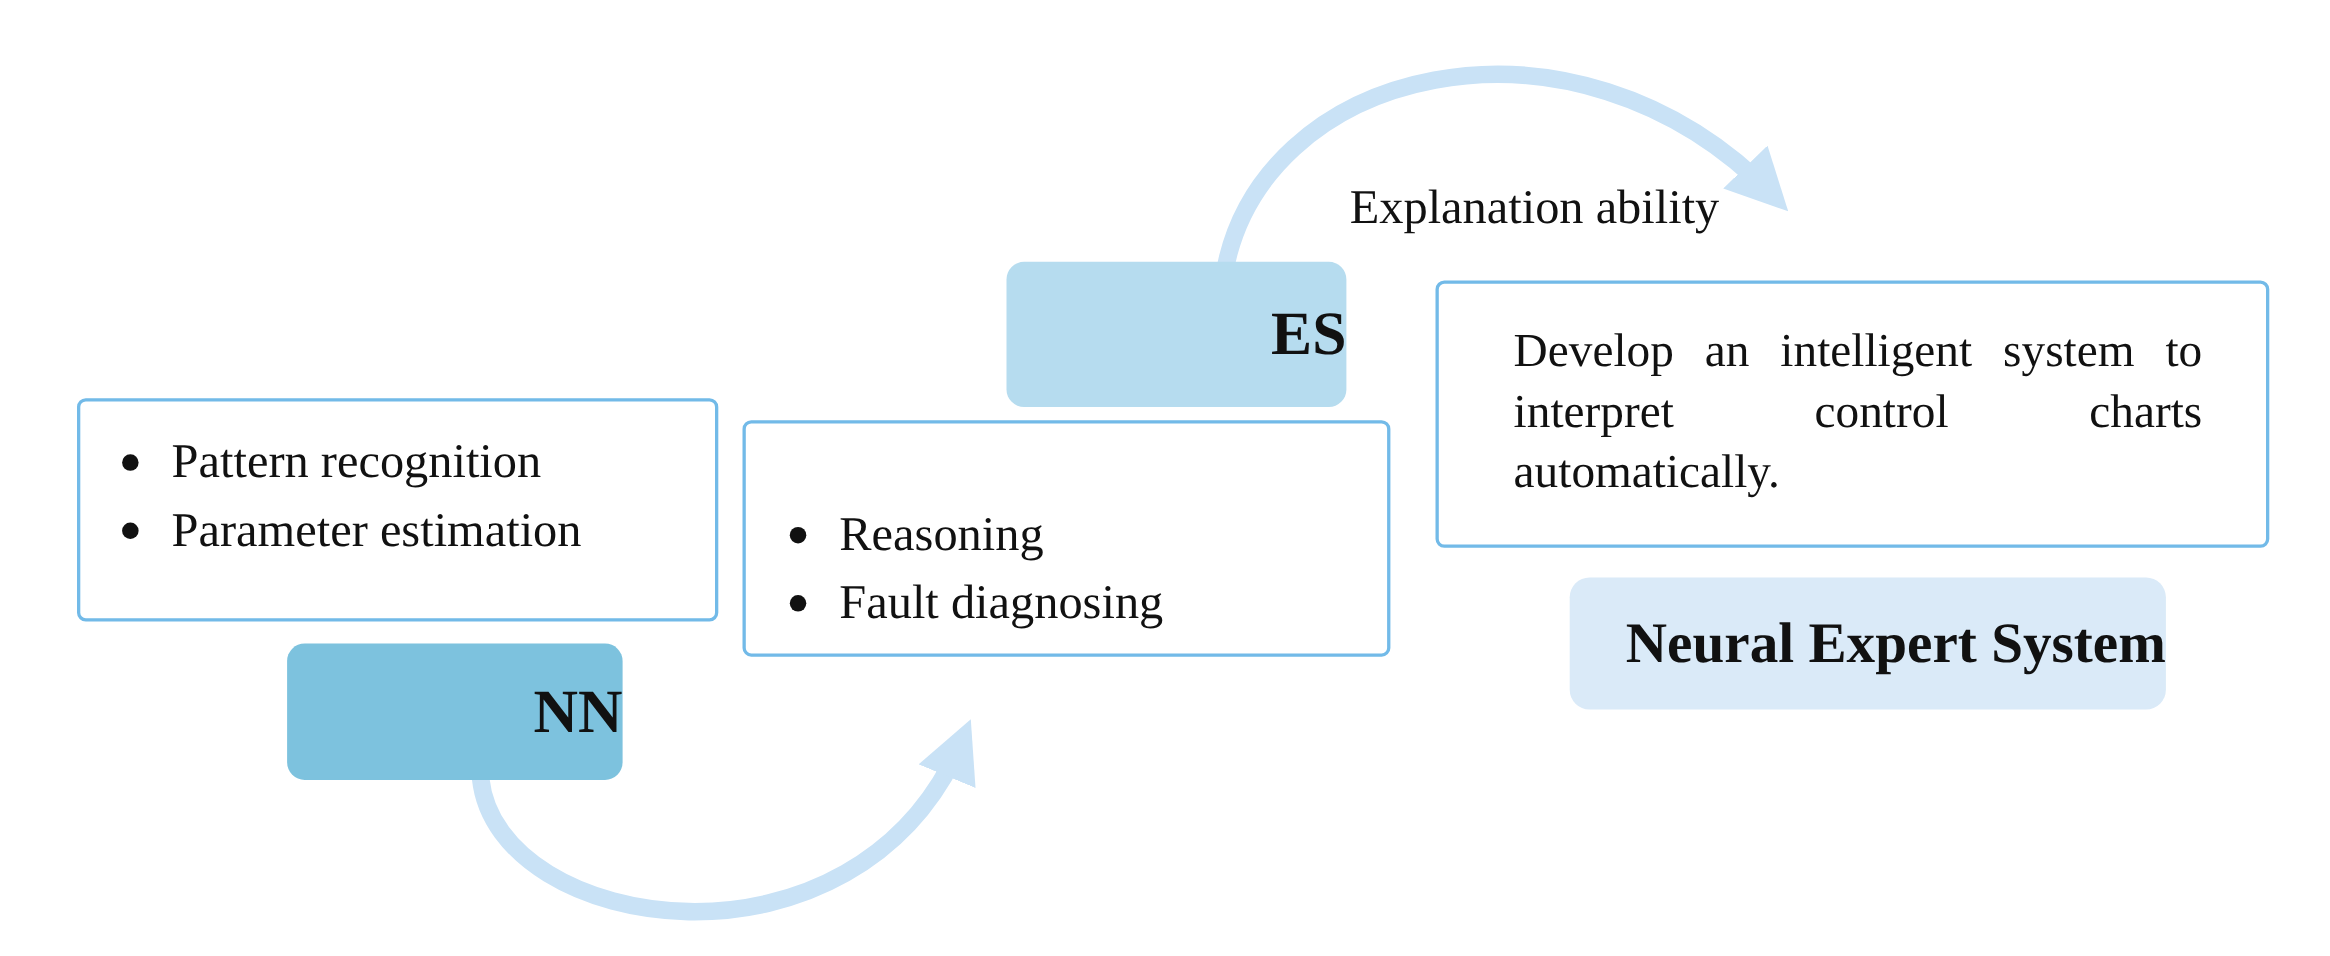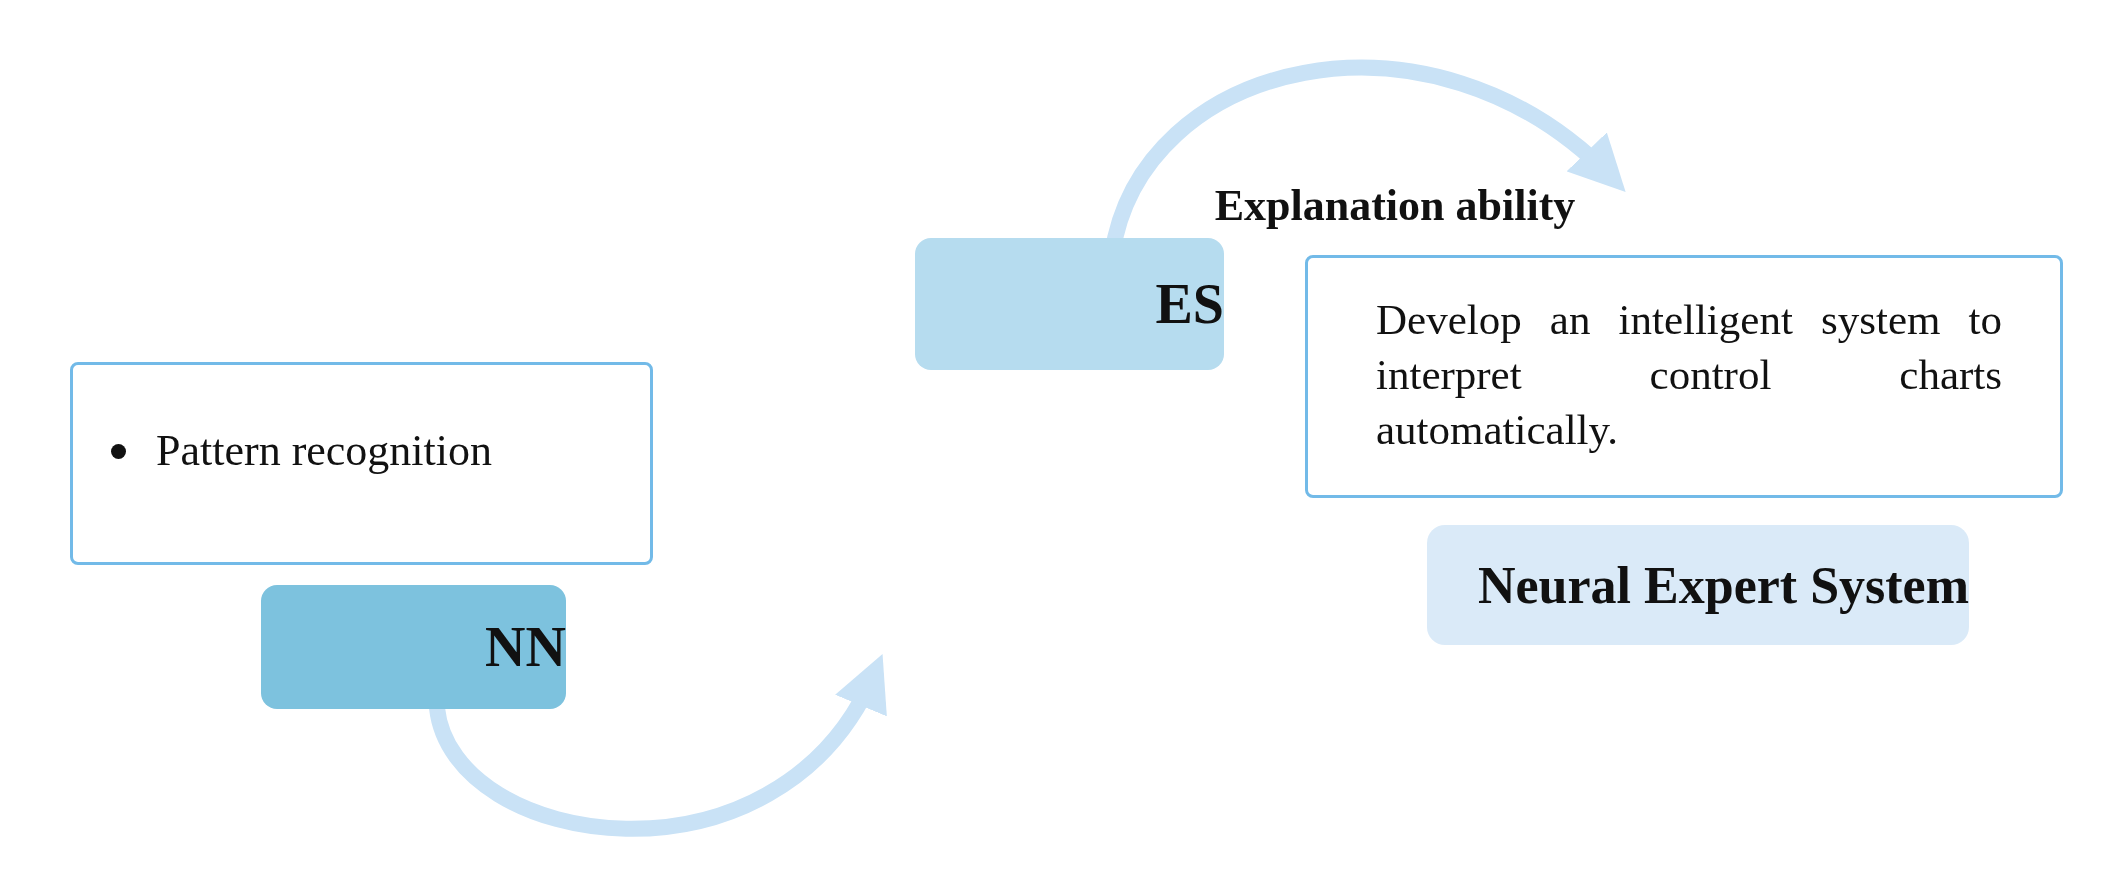--- a/index.html
+++ b/index.html
@@ -46,21 +46,21 @@
   #box3{
     left:1305px;top:255px;width:758px;height:243px;
     padding:34px 58px 0 68px;
     font-size:43px;line-height:55px;
     text-align:justify;text-justify:inter-word;
   }
   #nes-box{left:1427px;top:525px;width:542px;height:120px;background:var(--nes_fill);font-size:52px;border-radius:18px;}
   .arc-label{
     position:absolute;text-align:center;font-size:44px;white-space:nowrap;
   }
-  #explanation-label{left:1095px;top:180px;width:600px;font-weight:bold;}
+  #explanation-label{left:1095px;top:163px;width:600px;}
   #learnability-label{left:431px;top:716px;width:400px;}
   #arrow-layer{position:absolute;left:0;top:0;width:2118px;height:869px;pointer-events:none;}
   .arc-path{fill:none;stroke:var(--arrow);stroke-width:16;stroke-linecap:butt;}
   .arrow-head{fill:var(--arrow);}
 </style>
 </head>
 <body>
 
 <div id="canvas">
 
@@ -73,27 +73,43 @@
     <path class="arc-path" d="M 1112 255 C 1140 60, 1430 -10, 1612 178" marker-end="url(#arrowhead)"></path>
     <path class="arc-path" d="M 437 708 C 452 850, 780 900, 875 672" marker-end="url(#arrowhead)"></path>
   </svg>
 
   <div id="box1" class="white-box">
     <div class="bullet-list">
       <div class="bullet-item">
         <span class="dot"></span>
         <span>Pattern recognition</span>
       </div>
+      <div class="bullet-item">
+        <span class="dot"></span>
+        <span>Parameter estimation</span>
+      </div>
     </div>
   </div>
 
   <div id="nn-box" class="fill-box">
     <span>NN</span>
   </div>
 
+  <div id="box2" class="white-box">
+    <div class="bullet-list">
+      <div class="bullet-item">
+        <span class="dot"></span>
+        <span>Reasoning</span>
+      </div>
+      <div class="bullet-item">
+        <span class="dot"></span>
+        <span>Fault diagnosing</span>
+      </div>
+    </div>
+  </div>
 
   <div id="es-box" class="fill-box">
     <span>ES</span>
   </div>
 
   <div id="box3" class="white-box">
     <span>Develop an intelligent system to interpret control charts automatically.</span>
   </div>
 
   <div id="nes-box" class="fill-box">

